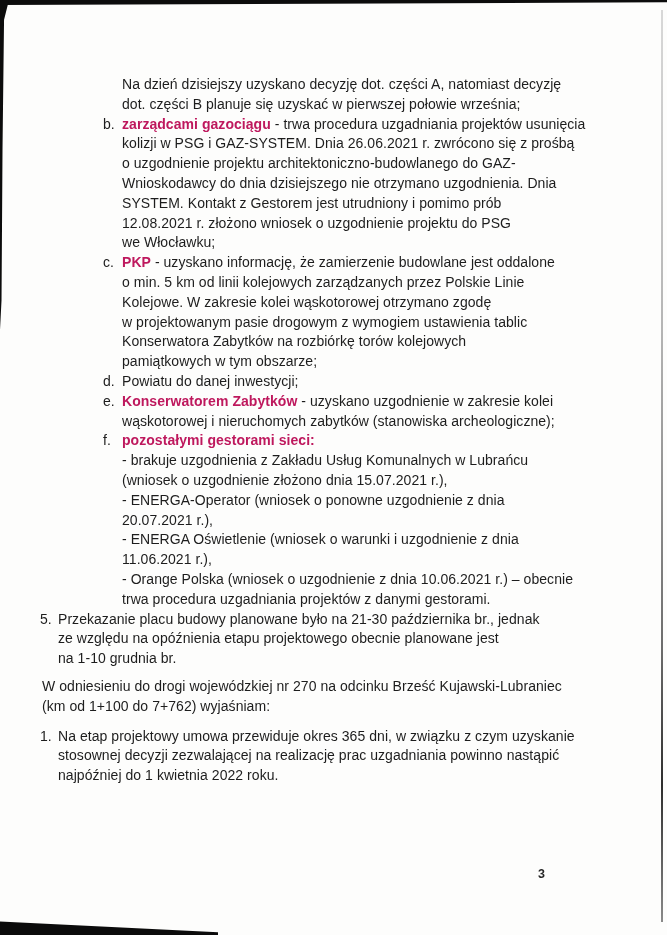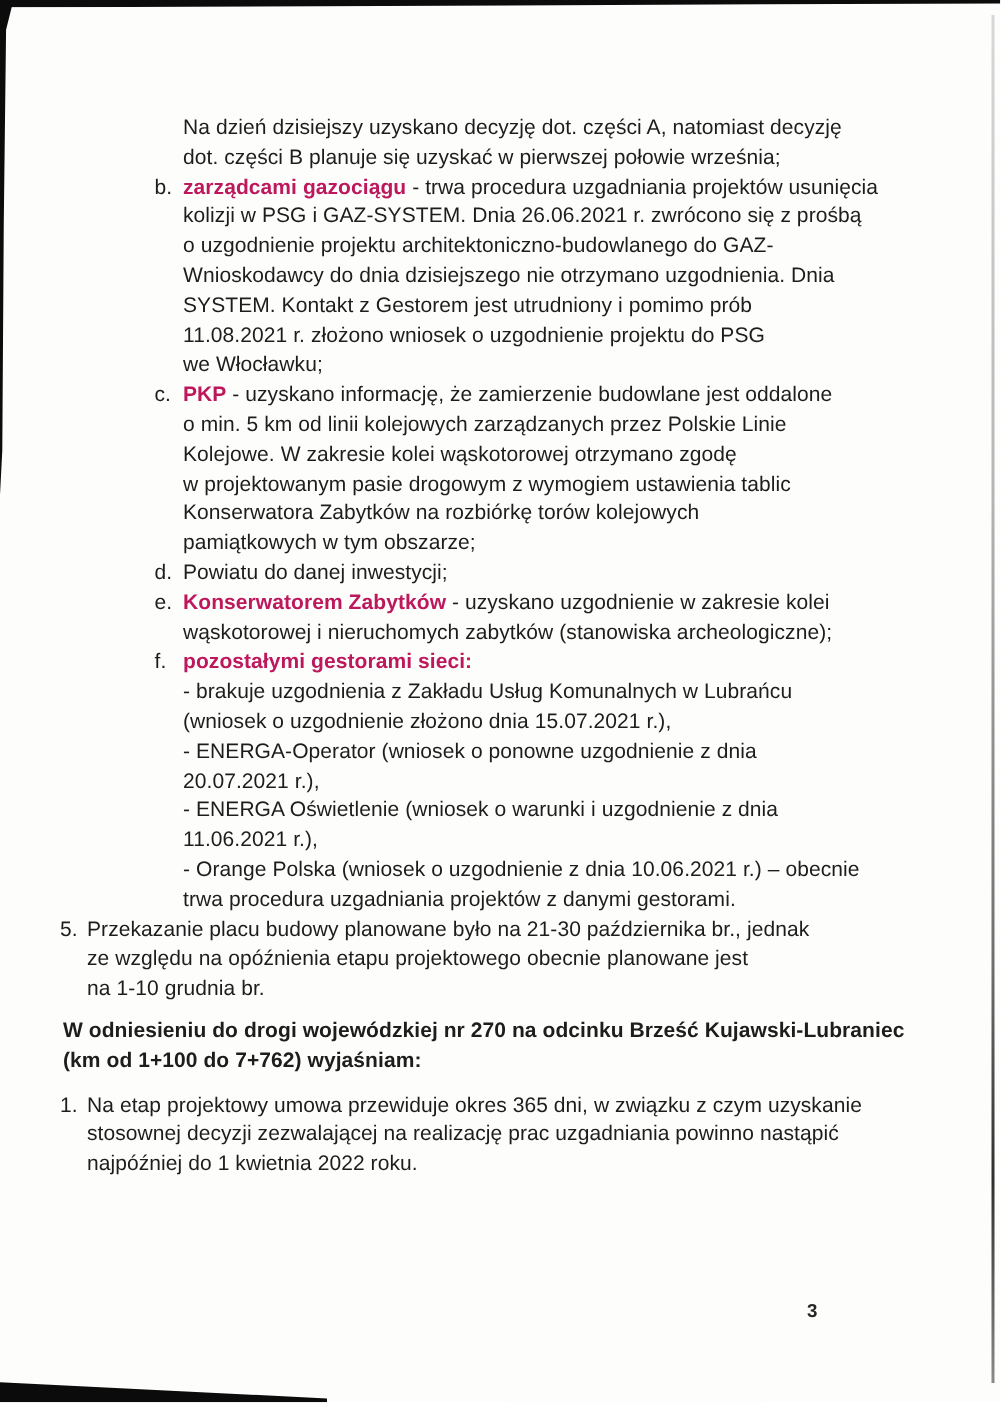--- a/index.html
+++ b/index.html
@@ -40,21 +40,21 @@
     color: #1d1d1d; letter-spacing: 0.05px;
   }
   .line { white-space: nowrap; }
   .line strong { font-weight: bold; color: #be185d; }
 
   .block { position: relative; }
   .alpha-cont, .alpha { padding-left: 122px; }
   .alpha > .marker { position: absolute; left: 103px; top: 0; }
   .num { padding-left: 58px; }
   .num > .marker { position: absolute; left: 40px; top: 0; }
-  .para { padding-left: 42px; margin-top: 8px; font-weight: bold; }
+  .para { padding-left: 42px; margin-top: 8px; }
   .para + .num { margin-top: 10px; }
 
   .page-num {
     position: absolute; top: 867px; left: 538px;
     font-size: 12.5px; font-weight: bold; color: #262626;
   }
 </style>
 </head>
 <body>
 
@@ -69,21 +69,21 @@
         <div class="line"><span>Na dzień dzisiejszy uzyskano decyzję dot. części A, natomiast decyzję</span></div>
         <div class="line"><span>dot. części B planuje się uzyskać w pierwszej połowie września;</span></div>
       </div>
       <div class="block alpha">
         <span class="marker">b.</span>
         <div class="line"><strong>zarządcami gazociągu</strong><span> - trwa procedura uzgadniania projektów usunięcia</span></div>
         <div class="line"><span>kolizji w PSG i GAZ-SYSTEM. Dnia 26.06.2021 r. zwrócono się z prośbą</span></div>
         <div class="line"><span>o uzgodnienie projektu architektoniczno-budowlanego do GAZ-</span></div>
         <div class="line"><span>Wnioskodawcy do dnia dzisiejszego nie otrzymano uzgodnienia. Dnia</span></div>
         <div class="line"><span>SYSTEM. Kontakt z Gestorem jest utrudniony i pomimo prób</span></div>
-        <div class="line"><span>11.08.2021 r. złożono wniosek o uzgodnienie projektu do PSG</span></div>
+        <div class="line"><span>12.08.2021 r. złożono wniosek o uzgodnienie projektu do PSG</span></div>
         <div class="line"><span>we Włocławku;</span></div>
       </div>
       <div class="block alpha">
         <span class="marker">c.</span>
         <div class="line"><strong>PKP</strong><span> - uzyskano informację, że zamierzenie budowlane jest oddalone</span></div>
         <div class="line"><span>o min. 5 km od linii kolejowych zarządzanych przez Polskie Linie</span></div>
         <div class="line"><span>Kolejowe. W zakresie kolei wąskotorowej otrzymano zgodę</span></div>
         <div class="line"><span>w projektowanym pasie drogowym z wymogiem ustawienia tablic</span></div>
         <div class="line"><span>Konserwatora Zabytków na rozbiórkę torów kolejowych</span></div>
         <div class="line"><span>pamiątkowych w tym obszarze;</span></div>

